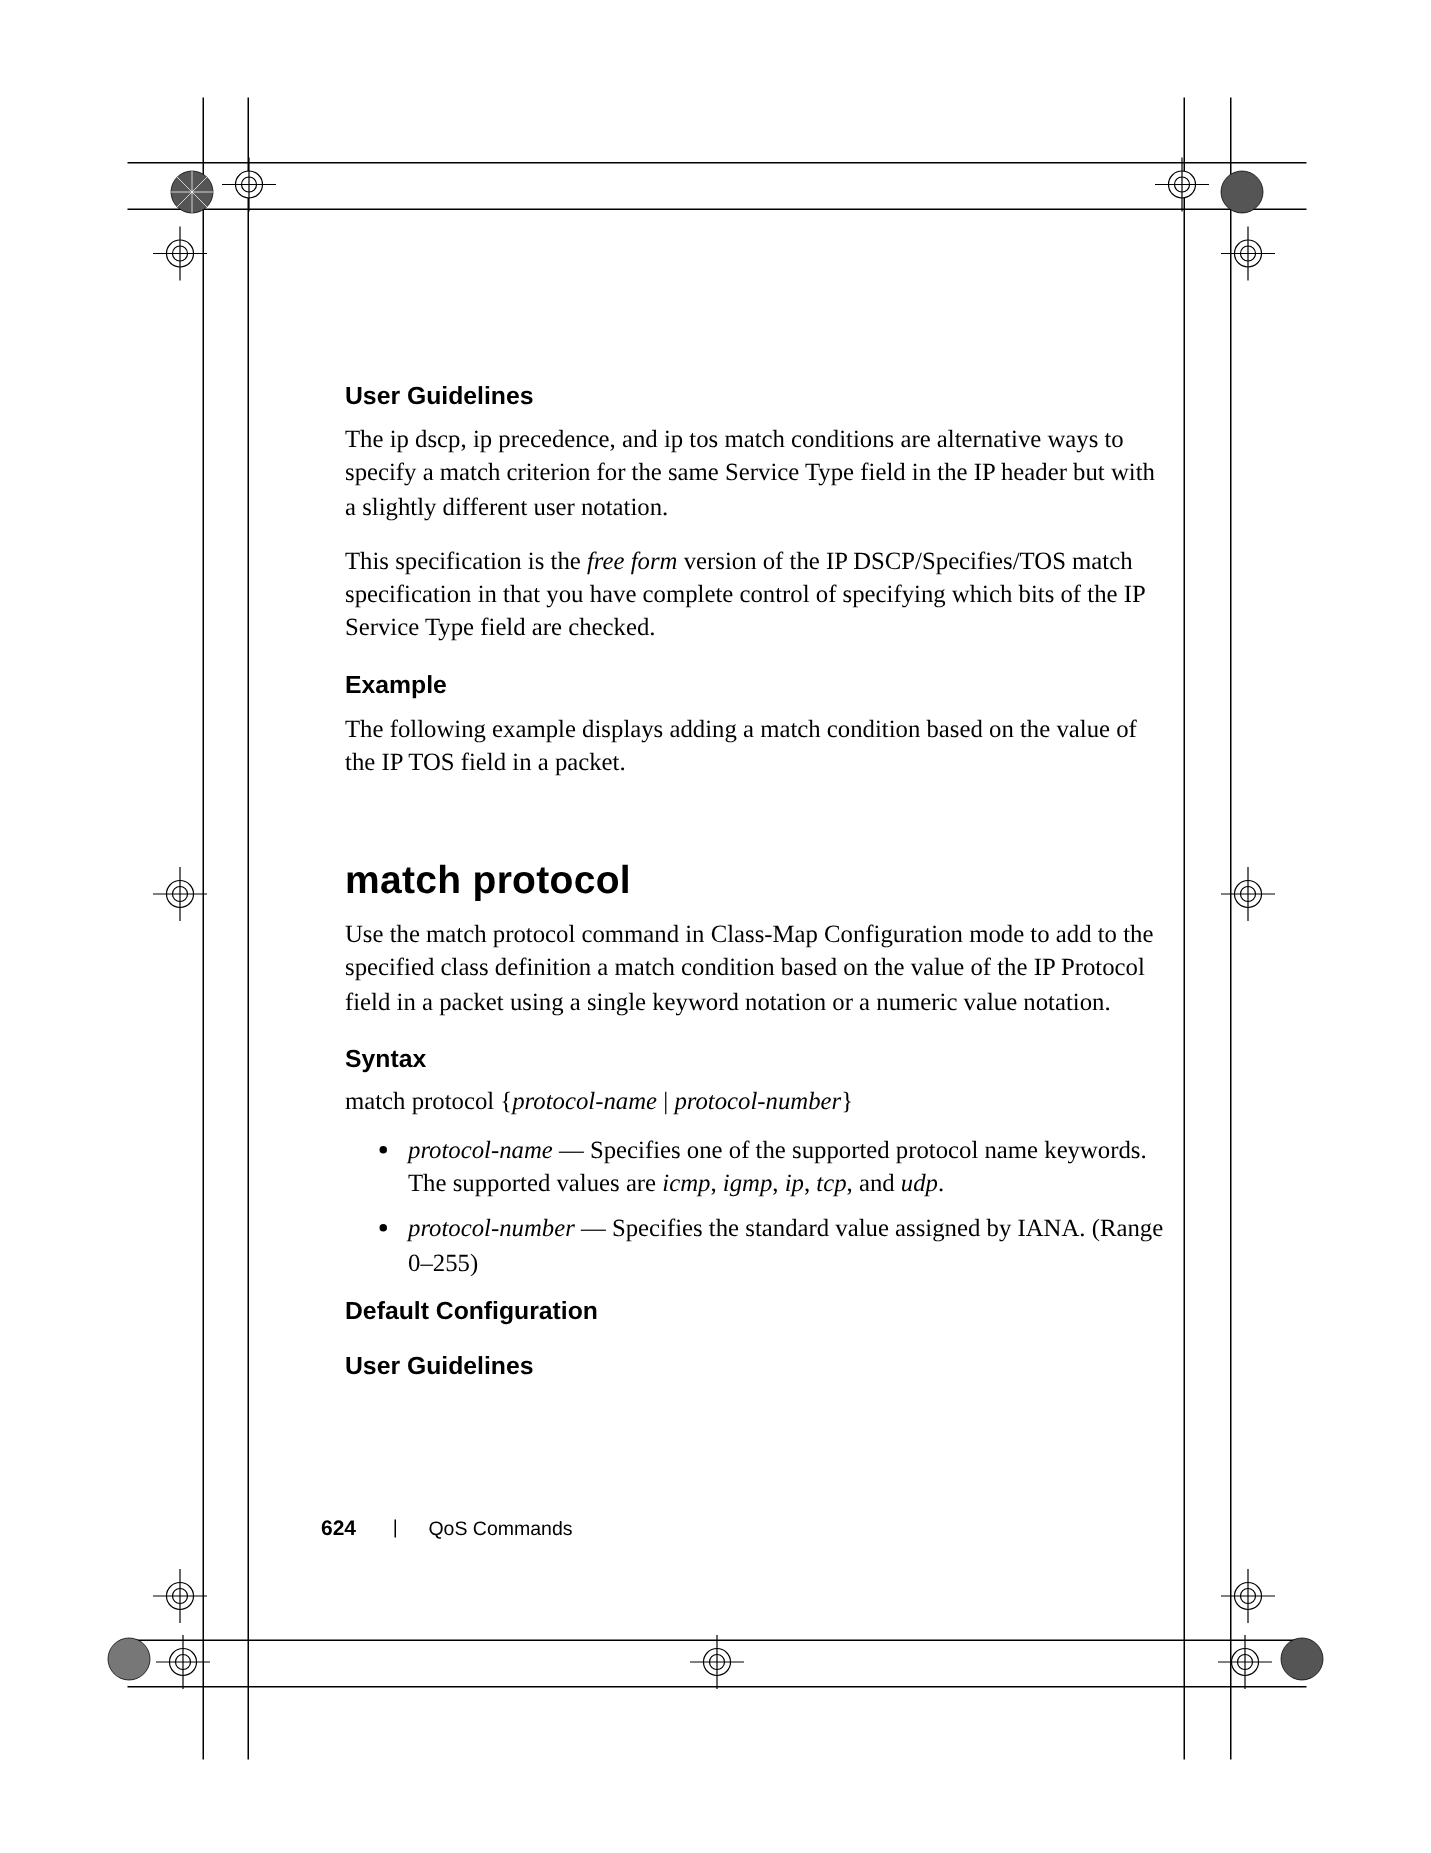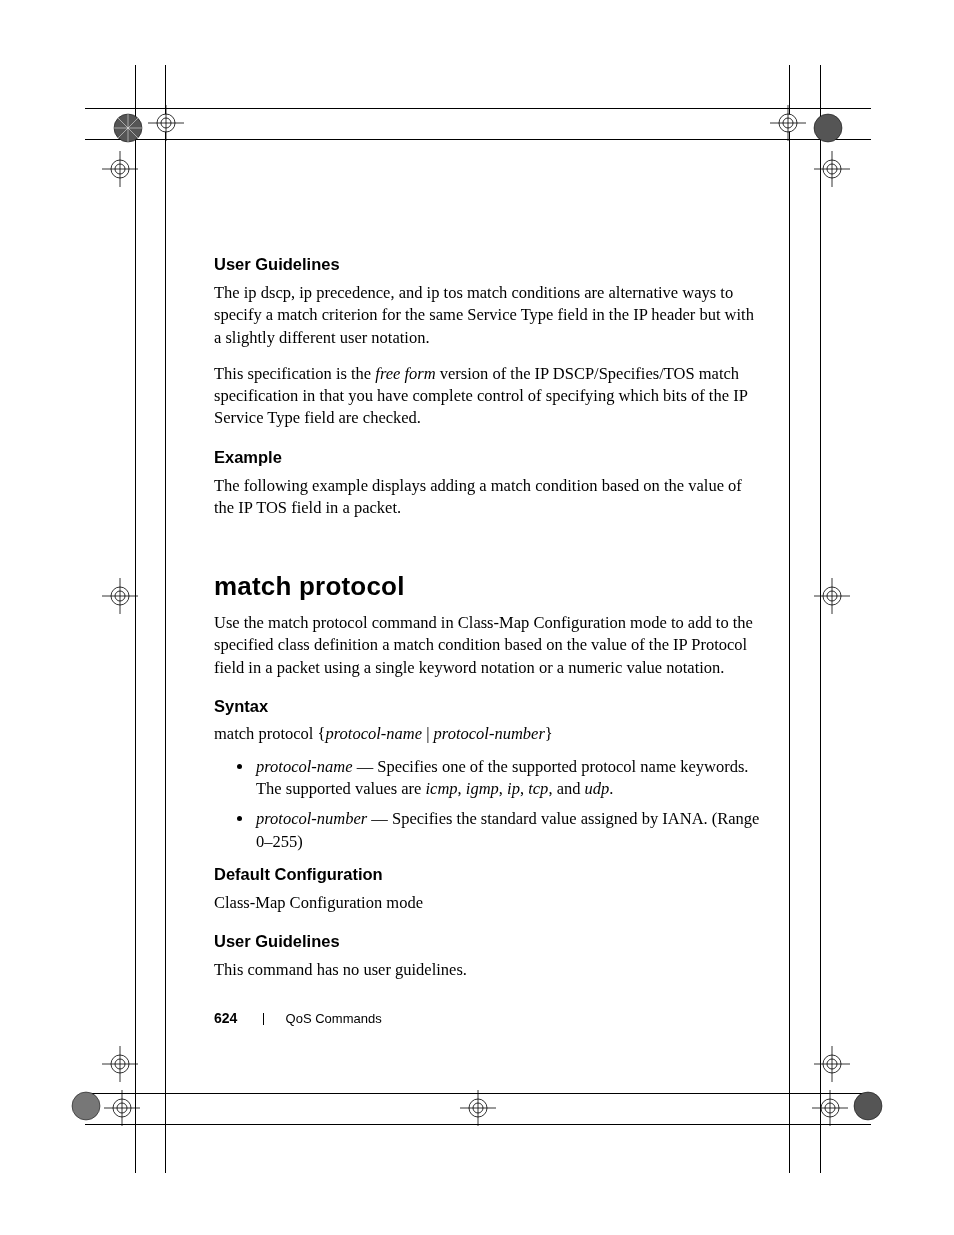--- a/index.html
+++ b/index.html
@@ -7,21 +7,21 @@
     padding: 0;
     background: #fff;
     width: 954px;
     height: 1235px;
     font-family: Georgia, "Times New Roman", serif;
     color: #000;
     position: relative;
   }
   .page {
     position: absolute;
-    left: 214px;
+    left: 230px;
     top: 255px;
     width: 550px;
   }
   .heading-small {
     font-family: "Helvetica Neue", Helvetica, Arial, sans-serif;
     font-weight: 700;
     font-size: 16.5px;
     margin: 0 0 8px 0;
   }
   .heading-large {
@@ -238,24 +238,22 @@
     <li>
       <span class="i">protocol-name</span><span> — Specifies one of the supported protocol name keywords. The supported values are </span><span class="i">icmp</span><span>, </span><span class="i">igmp</span><span>, </span><span class="i">ip</span><span>, </span><span class="i">tcp</span><span>, and </span><span class="i">udp</span><span>.</span>
     </li>
     <li>
       <span class="i">protocol-number</span><span> — Specifies the standard value assigned by IANA. (Range 0–255)</span>
     </li>
   </ul>
 
   <div class="heading-small">Default Configuration</div>
 
-  <p class="body">Class-Map Configuration mode</p>
 
   <div class="heading-small" style="margin-top:18px;">User Guidelines</div>
-  <p class="body">This command has no user guidelines.</p>
 
 </div>
 
 <div class="footer">
   <span class="pnum">624</span>
   <span class="sep"></span>
   <span>QoS Commands</span>
 </div>
 
 </body></html>

